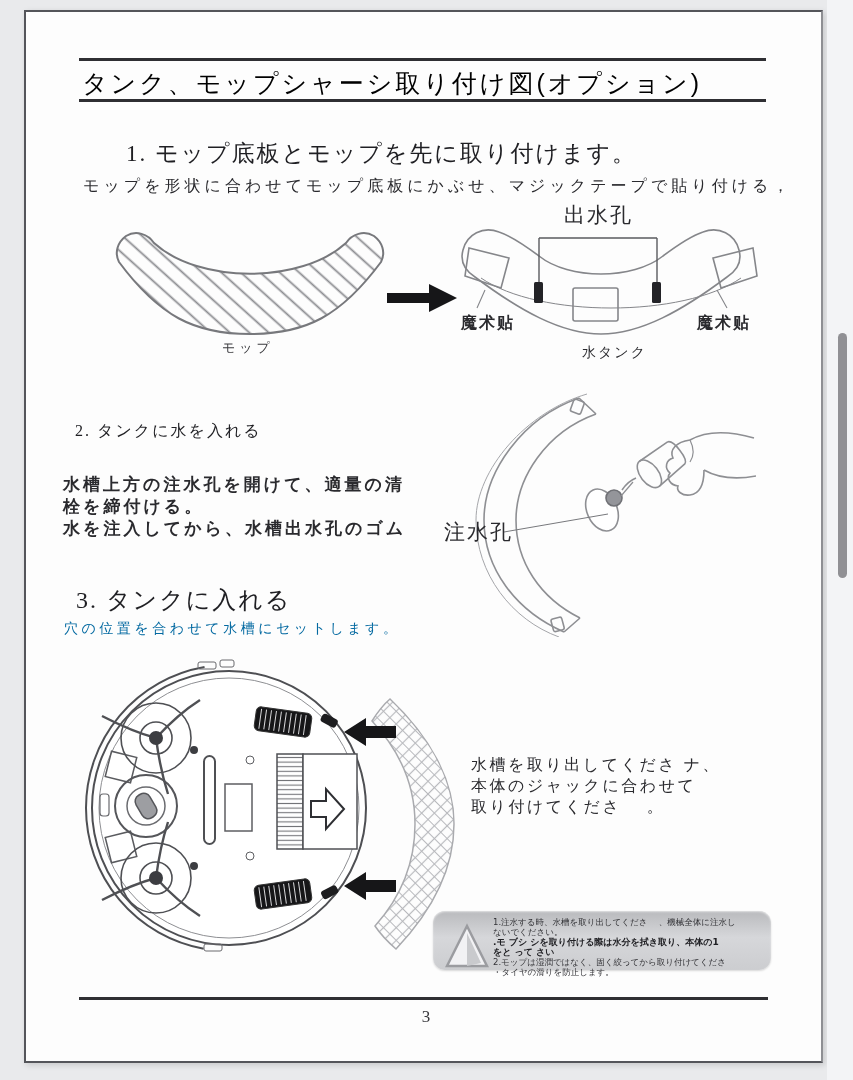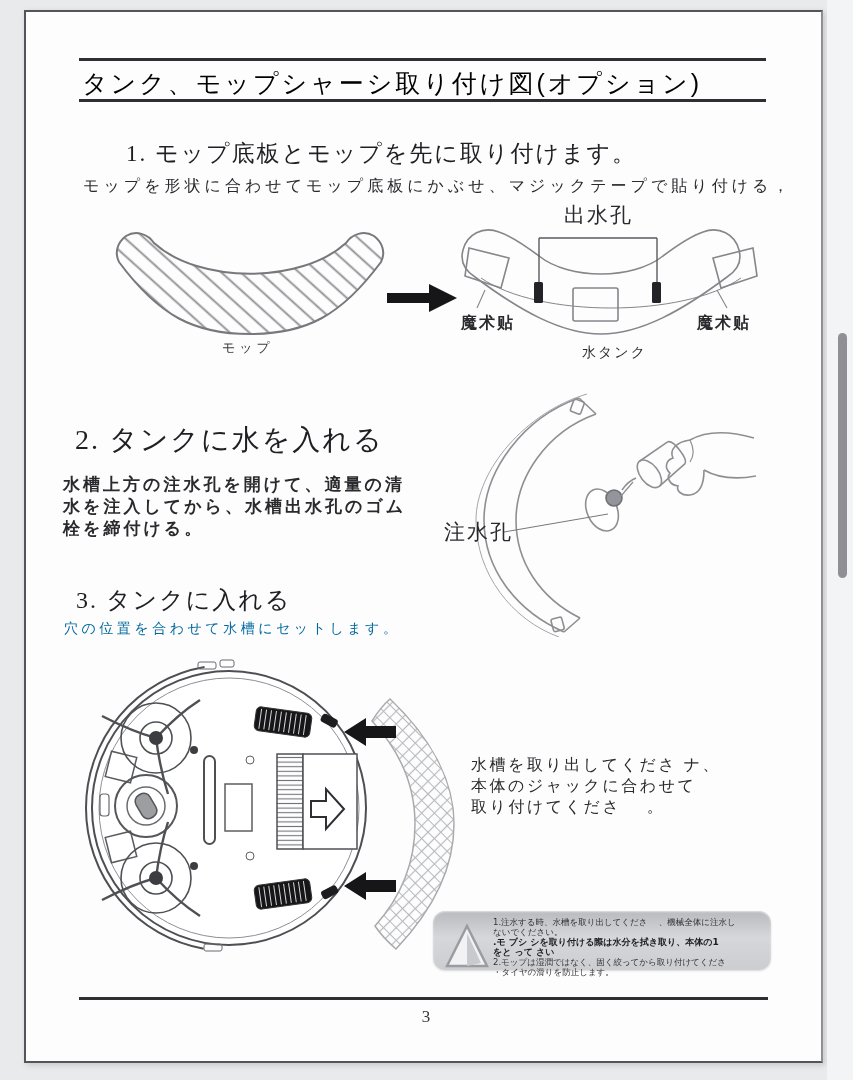--- a/index.html
+++ b/index.html
@@ -86,25 +86,25 @@
         <path d="M88,22 L206,22 M88,22 L88,68 M206,22 L206,68"></path>
       </g>
       <rect x="83" y="66" width="9" height="21" rx="1.5" fill="#232327"></rect>
       <rect x="201" y="66" width="9" height="21" rx="1.5" fill="#232327"></rect>
     </svg>
   </div>
   <div class="abs lbl" style="left:435px; top:301px; font-weight:bold; font-size:16px;">魔术贴</div>
   <div class="abs lbl" style="left:671px; top:301px; font-weight:bold; font-size:16px;">魔术贴</div>
   <div class="abs lbl" style="left:556px; top:332px; font-size:14px;">水タンク</div>
 
-  <div class="abs h1" style="left:49px; top:409px; font-size:28px;">2. タンクに水を入れる</div>
+  <div class="abs h1" style="left:49px; top:409px; font-size:16px;">2. タンクに水を入れる</div>
   <div class="abs body-s2" style="left:37px; top:462px;">
     <div>水槽上方の注水孔を開けて、適量の清</div>
+    <div>栓を締付ける。</div>
     <div>水を注入してから、水槽出水孔のゴム</div>
-    <div>栓を締付ける。</div>
   </div>
 
   <div class="abs" style="left:400px; top:380px;">
     <svg width="330" height="245" viewBox="0 0 330 245">
       <g fill="none" stroke="#8e8f93" stroke-width="1.6">
         <path d="M153,6 C96,26 58,80 58,128 C58,177 90,219 138,240"></path>
         <path d="M161,2 C100,20 50,78 50,128 C50,182 86,228 133,245" stroke-width="1" stroke="#a5a6aa"></path>
         <path d="M170,22 C120,40 90,86 90,128 C90,170 114,206 154,226"></path>
         <path d="M153,6 L170,22 M138,240 L154,226"></path>
         <rect x="146" y="8" width="11" height="13" rx="2" transform="rotate(20 151 14)"></rect>

